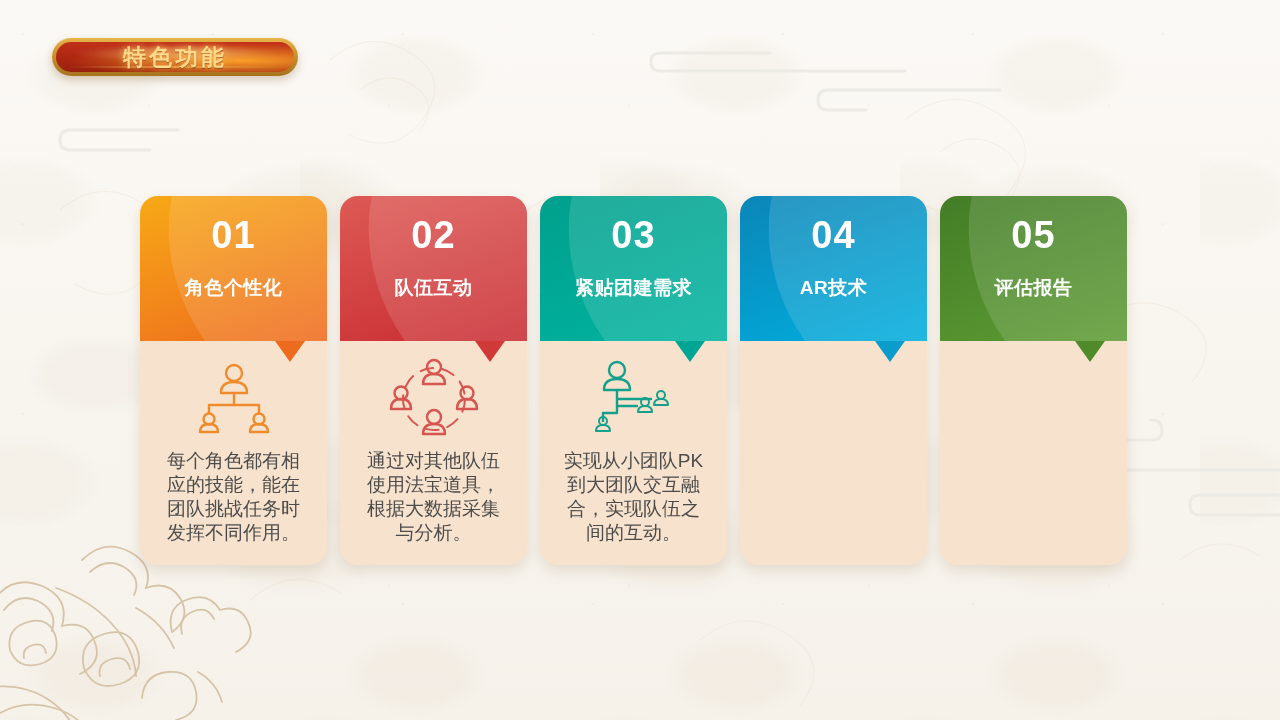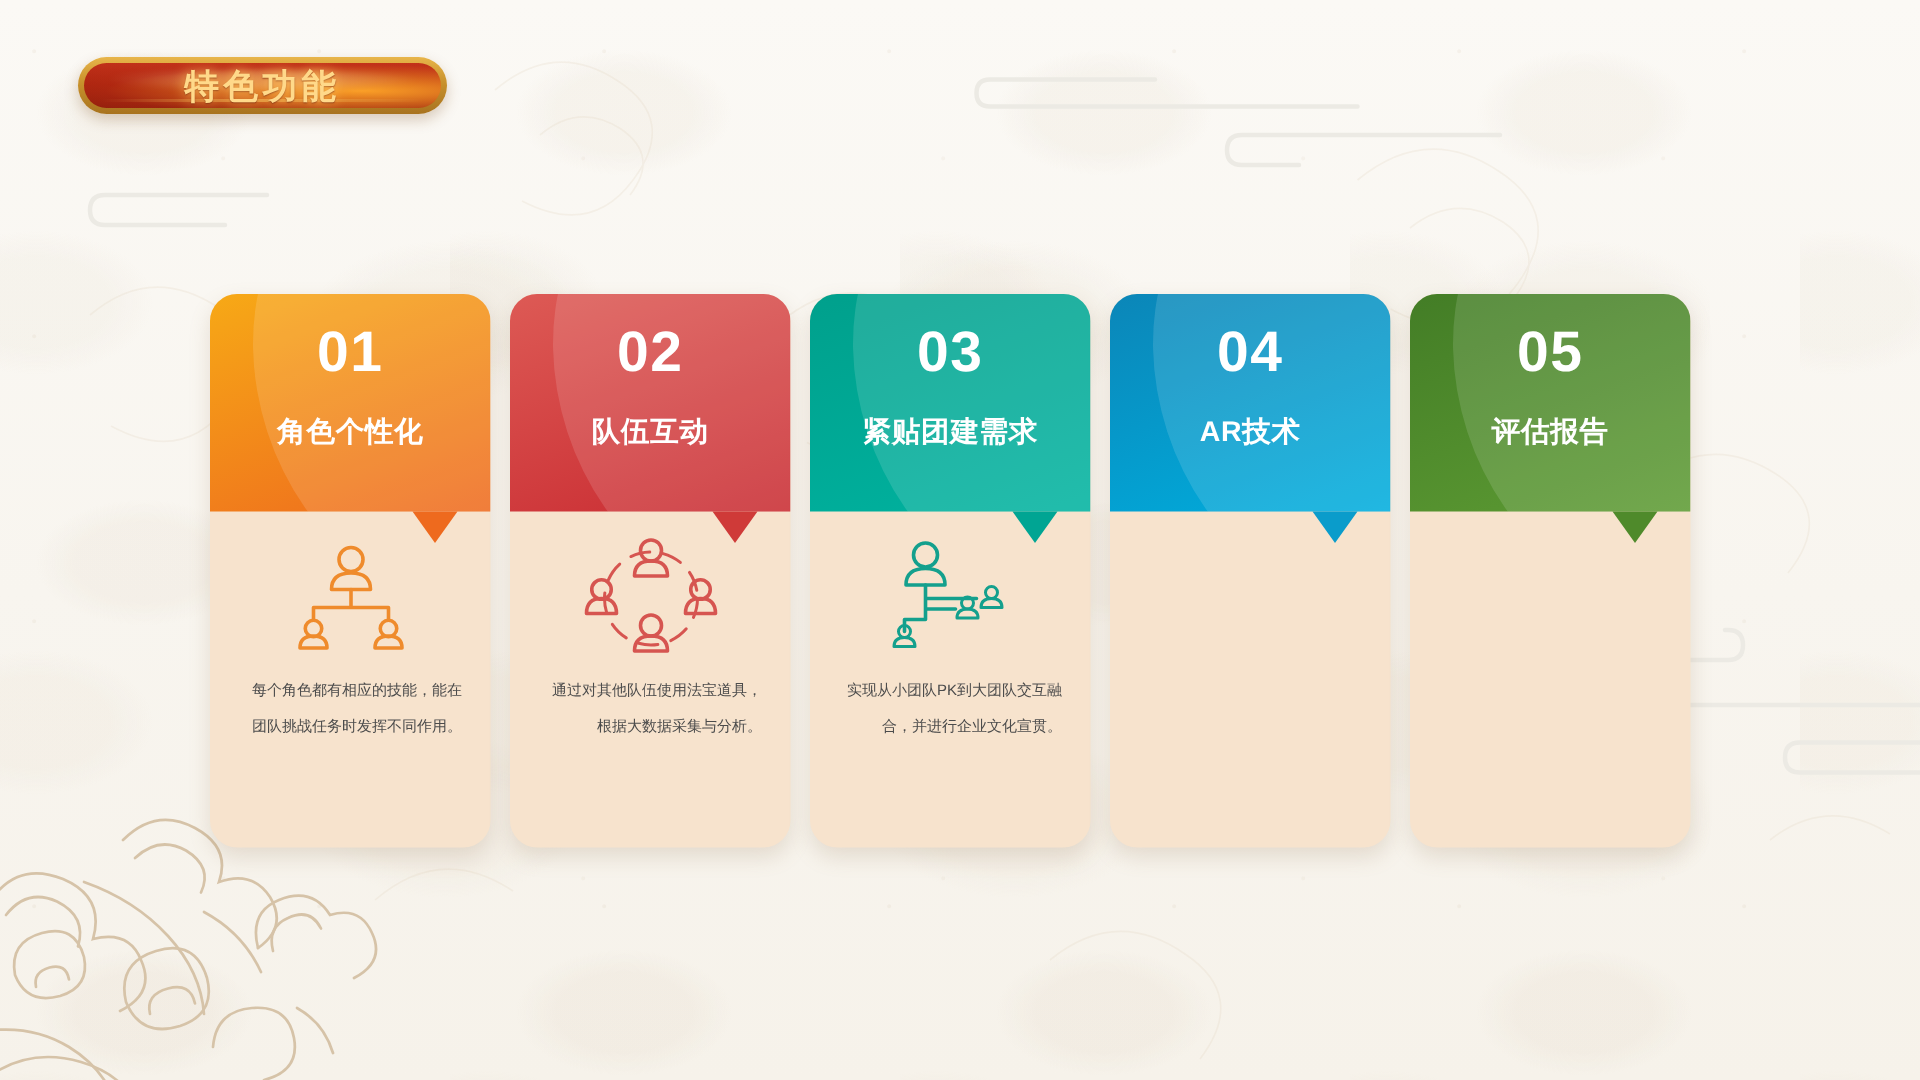--- a/index.html
+++ b/index.html
@@ -105,22 +105,22 @@
     border-top:21px solid #e8622a;
     z-index:3;
   }
   .card-body{
     flex:1; display:flex; flex-direction:column; align-items:center;
     padding:16px 19px 0 19px;
   }
   .icon-wrap{ height:84px; display:flex; align-items:center; justify-content:center; }
   .card-desc{
     margin-top:8px;
-    font-size:10px; line-height:24px; color:#4c4c4c;
-    text-align:right; align-self:stretch;
+    font-size:19px; line-height:24px; color:#4c4c4c;
+    text-align:center; align-self:stretch;
   }
 </style>
 </head>
 <body>
 
 <div id="bg-texture"></div>
 
 <svg id="bg-swirls" width="1280" height="720" viewBox="0 0 1280 720">
   <g fill="none" stroke="#ded0ba" stroke-width="1.1" opacity=".40">
     <path d="M330,60 q40,-34 82,-6 q40,26 10,66 q-28,38 -74,14"></path>
@@ -245,21 +245,21 @@
             <g fill="none" stroke="#14a08d" stroke-width="2" stroke-linecap="round" stroke-linejoin="round">
               <circle cx="72" cy="36" r="4"></circle>
               <path d="M65,46 q0,-6 7,-6 q7,0 7,6 z"></path>
               <circle cx="56" cy="43" r="4"></circle>
               <path d="M49,53 q0,-6 7,-6 q7,0 7,6 z"></path>
               <circle cx="14" cy="62" r="4"></circle>
               <path d="M7,72 q0,-6 7,-6 q7,0 7,6 z"></path>
             </g>
           </svg>
         </div>
-        <div class="card-desc">实现从小团队PK到大团队交互融合，并进行企业文化宣贯。</div>
+        <div class="card-desc">实现从小团队PK到大团队交互融合，实现队伍之间的互动。</div>
       </div>
     </div>
     <div class="card">
       <div class="card-head" style="background: linear-gradient(160deg, rgb(11, 134, 184) 0%, rgb(0, 174, 222) 100%);">
         <div class="swoosh"></div>
         <div class="card-num">04</div>
         <div class="card-title">AR技术</div>
       </div>
       <div class="notch" style="border-top-color: rgb(10, 156, 203);"></div>
     </div>

